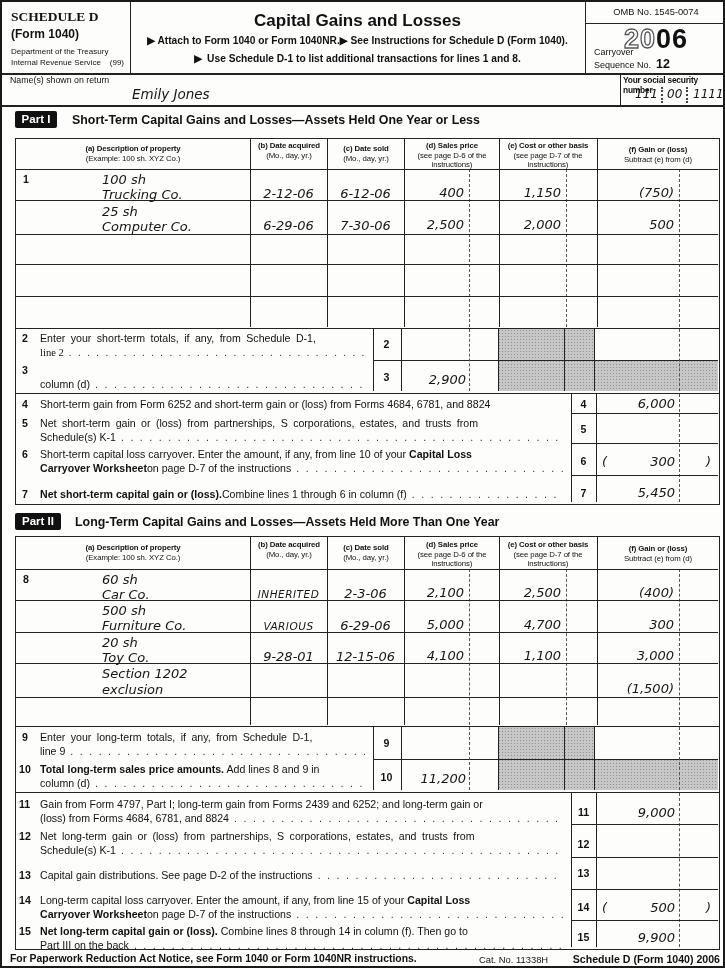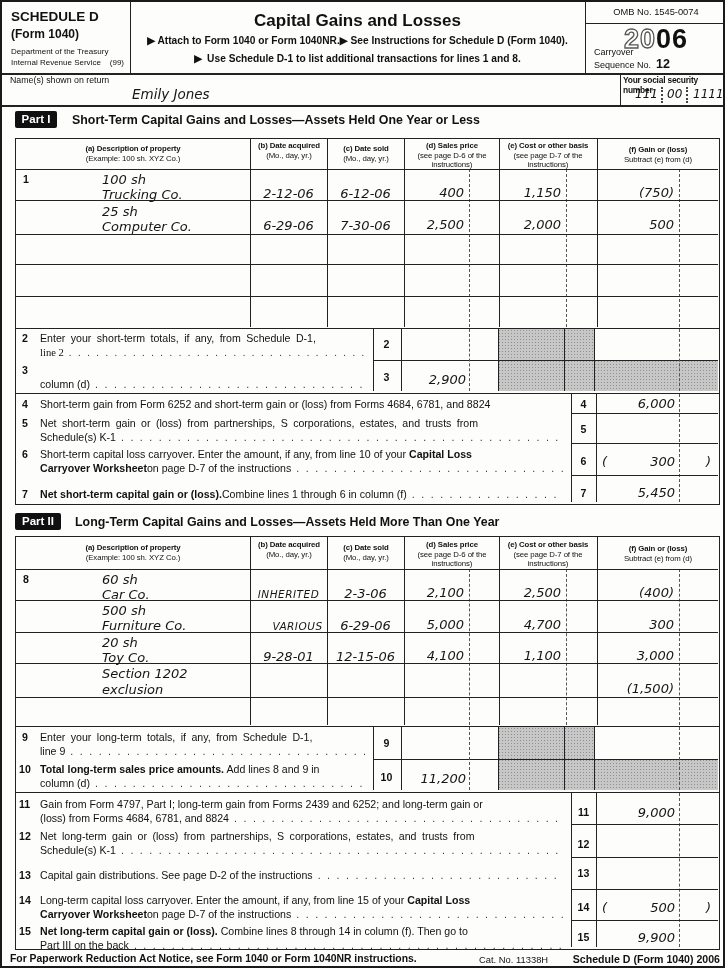--- a/index.html
+++ b/index.html
@@ -38,21 +38,21 @@
 
 <div class="page">
 
   <div class="vl" style="left:128px;top:0;height:71px;"></div>
   <div class="vl" style="left:583px;top:0;height:71px;"></div>
   <div class="hl" style="left:583px;top:21px;width:142px;"></div>
   <div class="hl" style="left:0;top:71px;width:725px;border-top-width:2px;"></div>
   <div class="vl" style="left:618px;top:71px;height:32px;"></div>
   <div class="hl" style="left:0;top:103px;width:725px;border-top-width:2px;"></div>
 
-  <div class="abs b" style="left:9px;top:7px;font-size:13.5px;">SCHEDULE D</div>
+  <div class="abs b" style="left:9px;top:7px;font-size:13.5px;font-family:Liberation Serif, serif;">SCHEDULE D</div>
   <div class="abs b" style="left:9px;top:25px;font-size:12px;">(Form 1040)</div>
   <div class="abs" style="left:9px;top:45px;font-size:8px;">Department of the Treasury</div>
   <div class="abs" style="left:9px;top:56px;width:113px;display:flex;justify-content:space-between;font-size:8px;">
     <span>Internal Revenue Service</span>
     <span>(99)</span>
   </div>
 
   <div class="abs ctr b" style="left:128px;top:9px;width:455px;font-size:17px;">Capital Gains and Losses</div>
   <div class="abs b" style="left:128px;top:33px;width:455px;display:flex;justify-content:center;font-size:10.2px;white-space:nowrap;">
     <span><span>▶</span> <span>Attach to Form 1040 or Form 1040NR.</span></span>
@@ -265,21 +265,21 @@
     <div class="abs hw" style="left:86px;top:35px;">60 sh</div>
     <div class="abs hw" style="left:86px;top:50px;">Car Co.</div>
     <div class="abs hw hw-s ctr" style="left:234px;top:51px;width:77px;">INHERITED</div>
     <div class="abs hw ctr" style="left:311px;top:49px;width:77px;">2-3-06</div>
     <div class="abs hw rt" style="left:363px;top:48px;width:85px;">2,100</div>
     <div class="abs hw rt" style="left:460px;top:48px;width:85px;">2,500</div>
     <div class="abs hw rt" style="left:573px;top:48px;width:85px;">(400)</div>
 
     <div class="abs hw" style="left:86px;top:66px;">500 sh</div>
     <div class="abs hw" style="left:86px;top:81px;">Furniture Co.</div>
-    <div class="abs hw hw-s ctr" style="left:234px;top:83px;width:77px;padding-left:9px;">VARIOUS</div>
+    <div class="abs hw hw-s ctr" style="left:234px;top:83px;width:77px;">VARIOUS</div>
     <div class="abs hw ctr" style="left:311px;top:81px;width:77px;">6-29-06</div>
     <div class="abs hw rt" style="left:363px;top:80px;width:85px;">5,000</div>
     <div class="abs hw rt" style="left:460px;top:80px;width:85px;">4,700</div>
     <div class="abs hw rt" style="left:573px;top:80px;width:85px;">300</div>
 
     <div class="abs hw" style="left:86px;top:98px;">20 sh</div>
     <div class="abs hw" style="left:86px;top:113px;">Toy Co.</div>
     <div class="abs hw ctr" style="left:234px;top:112px;width:77px;">9-28-01</div>
     <div class="abs hw ctr" style="left:311px;top:112px;width:77px;">12-15-06</div>
     <div class="abs hw rt" style="left:363px;top:111px;width:85px;">4,100</div>

